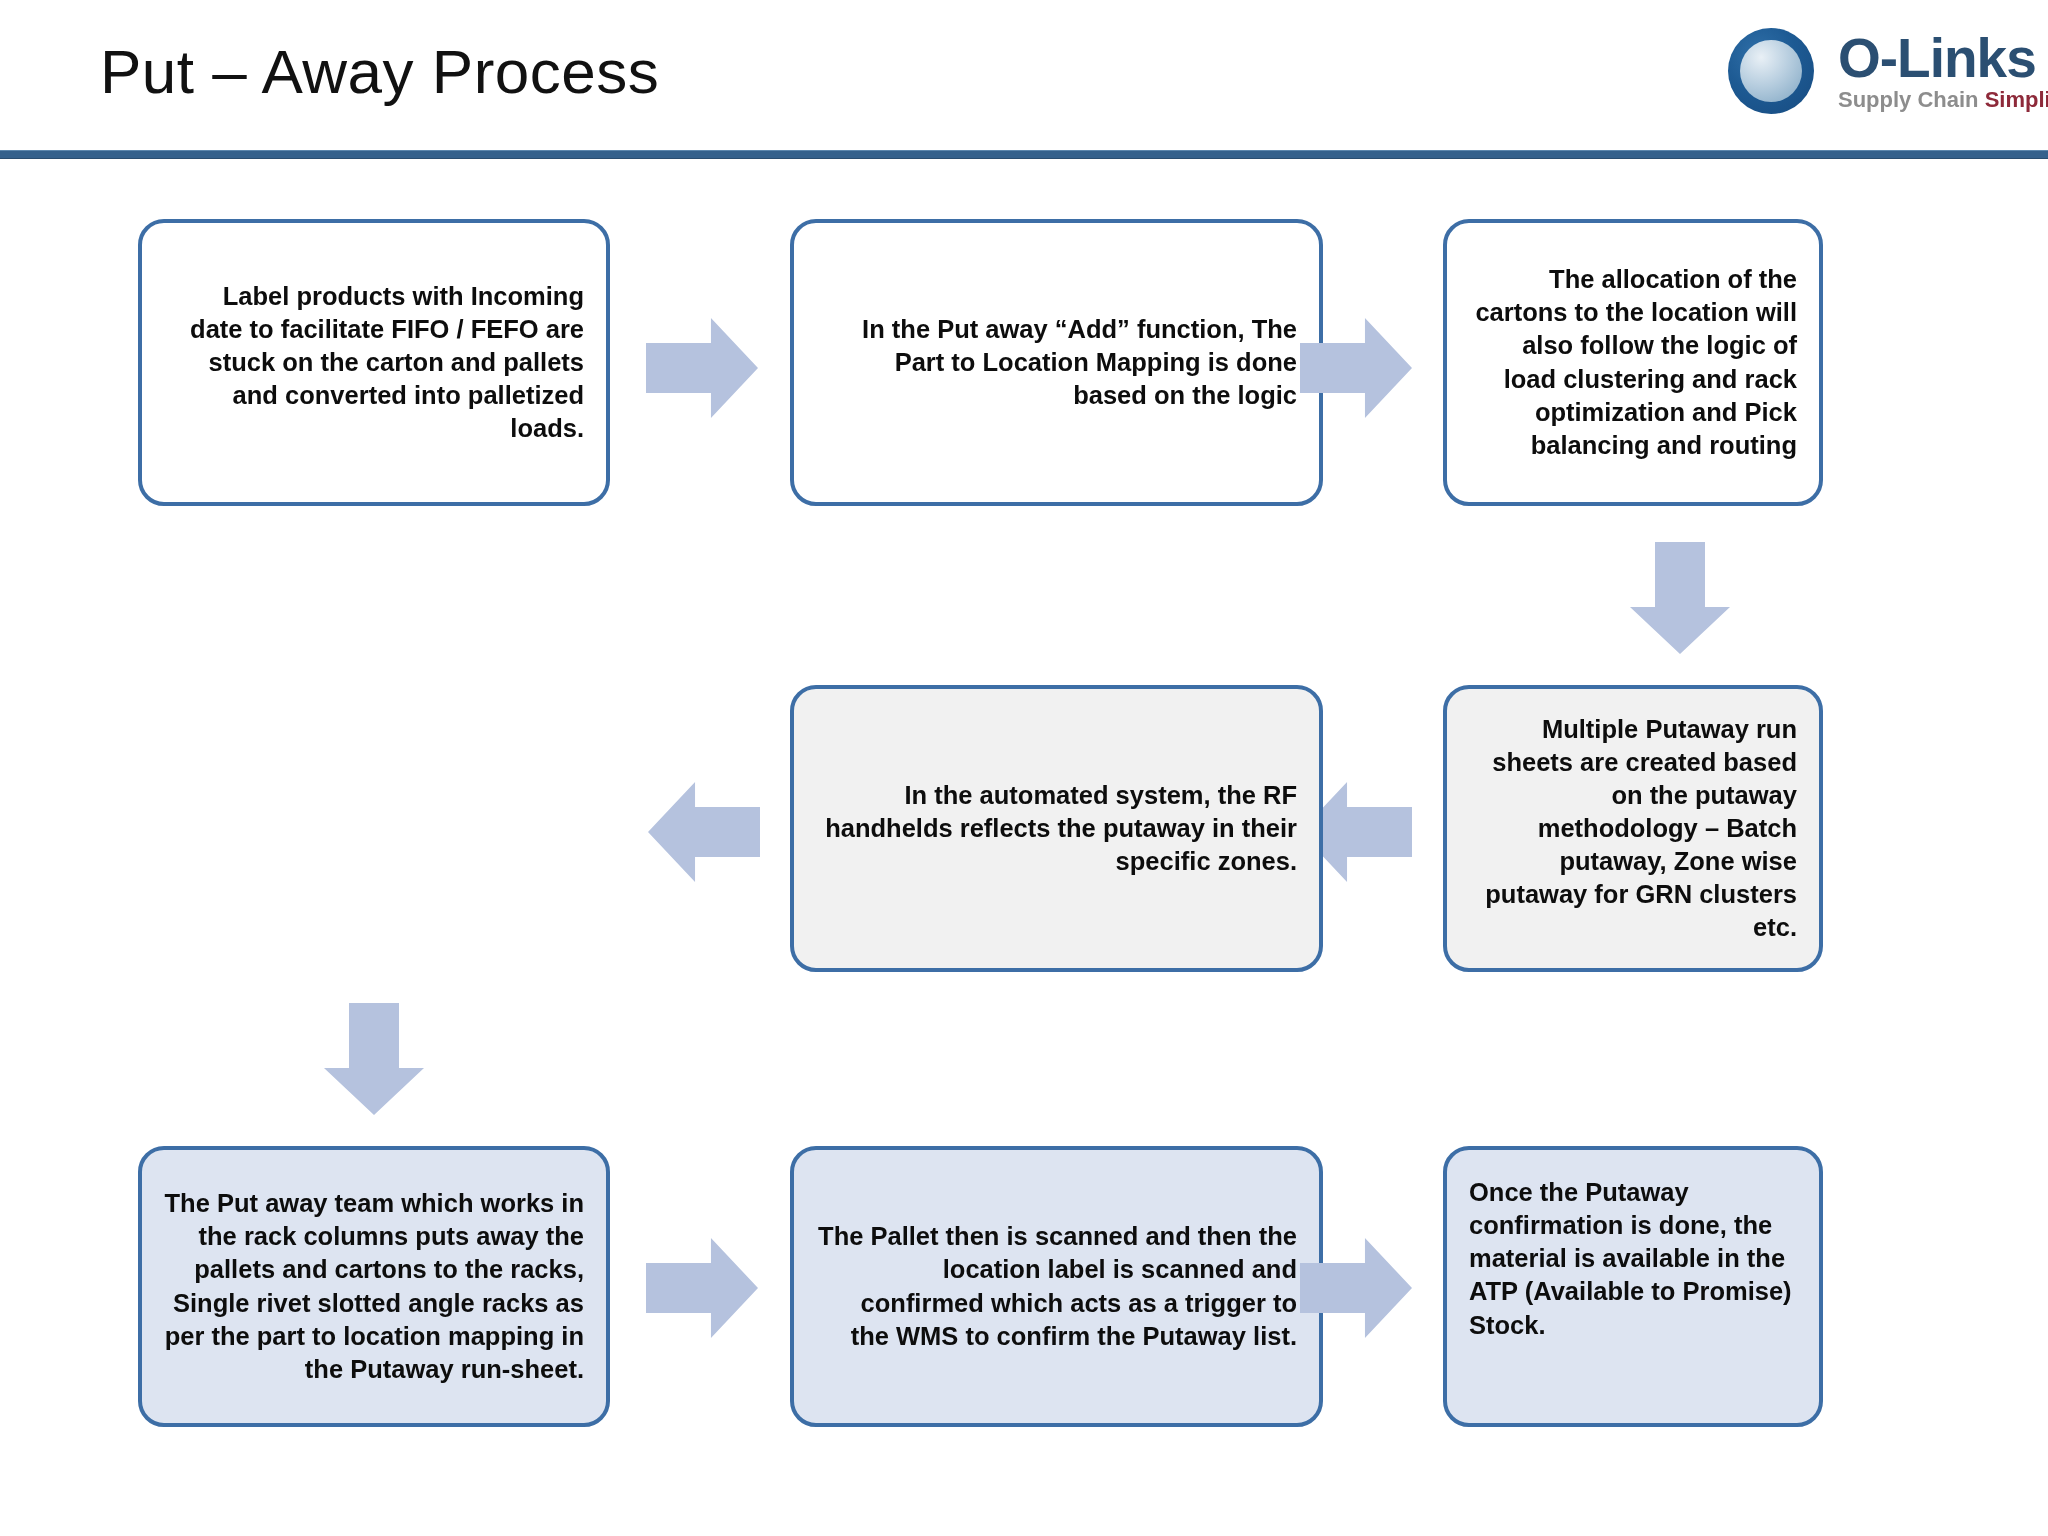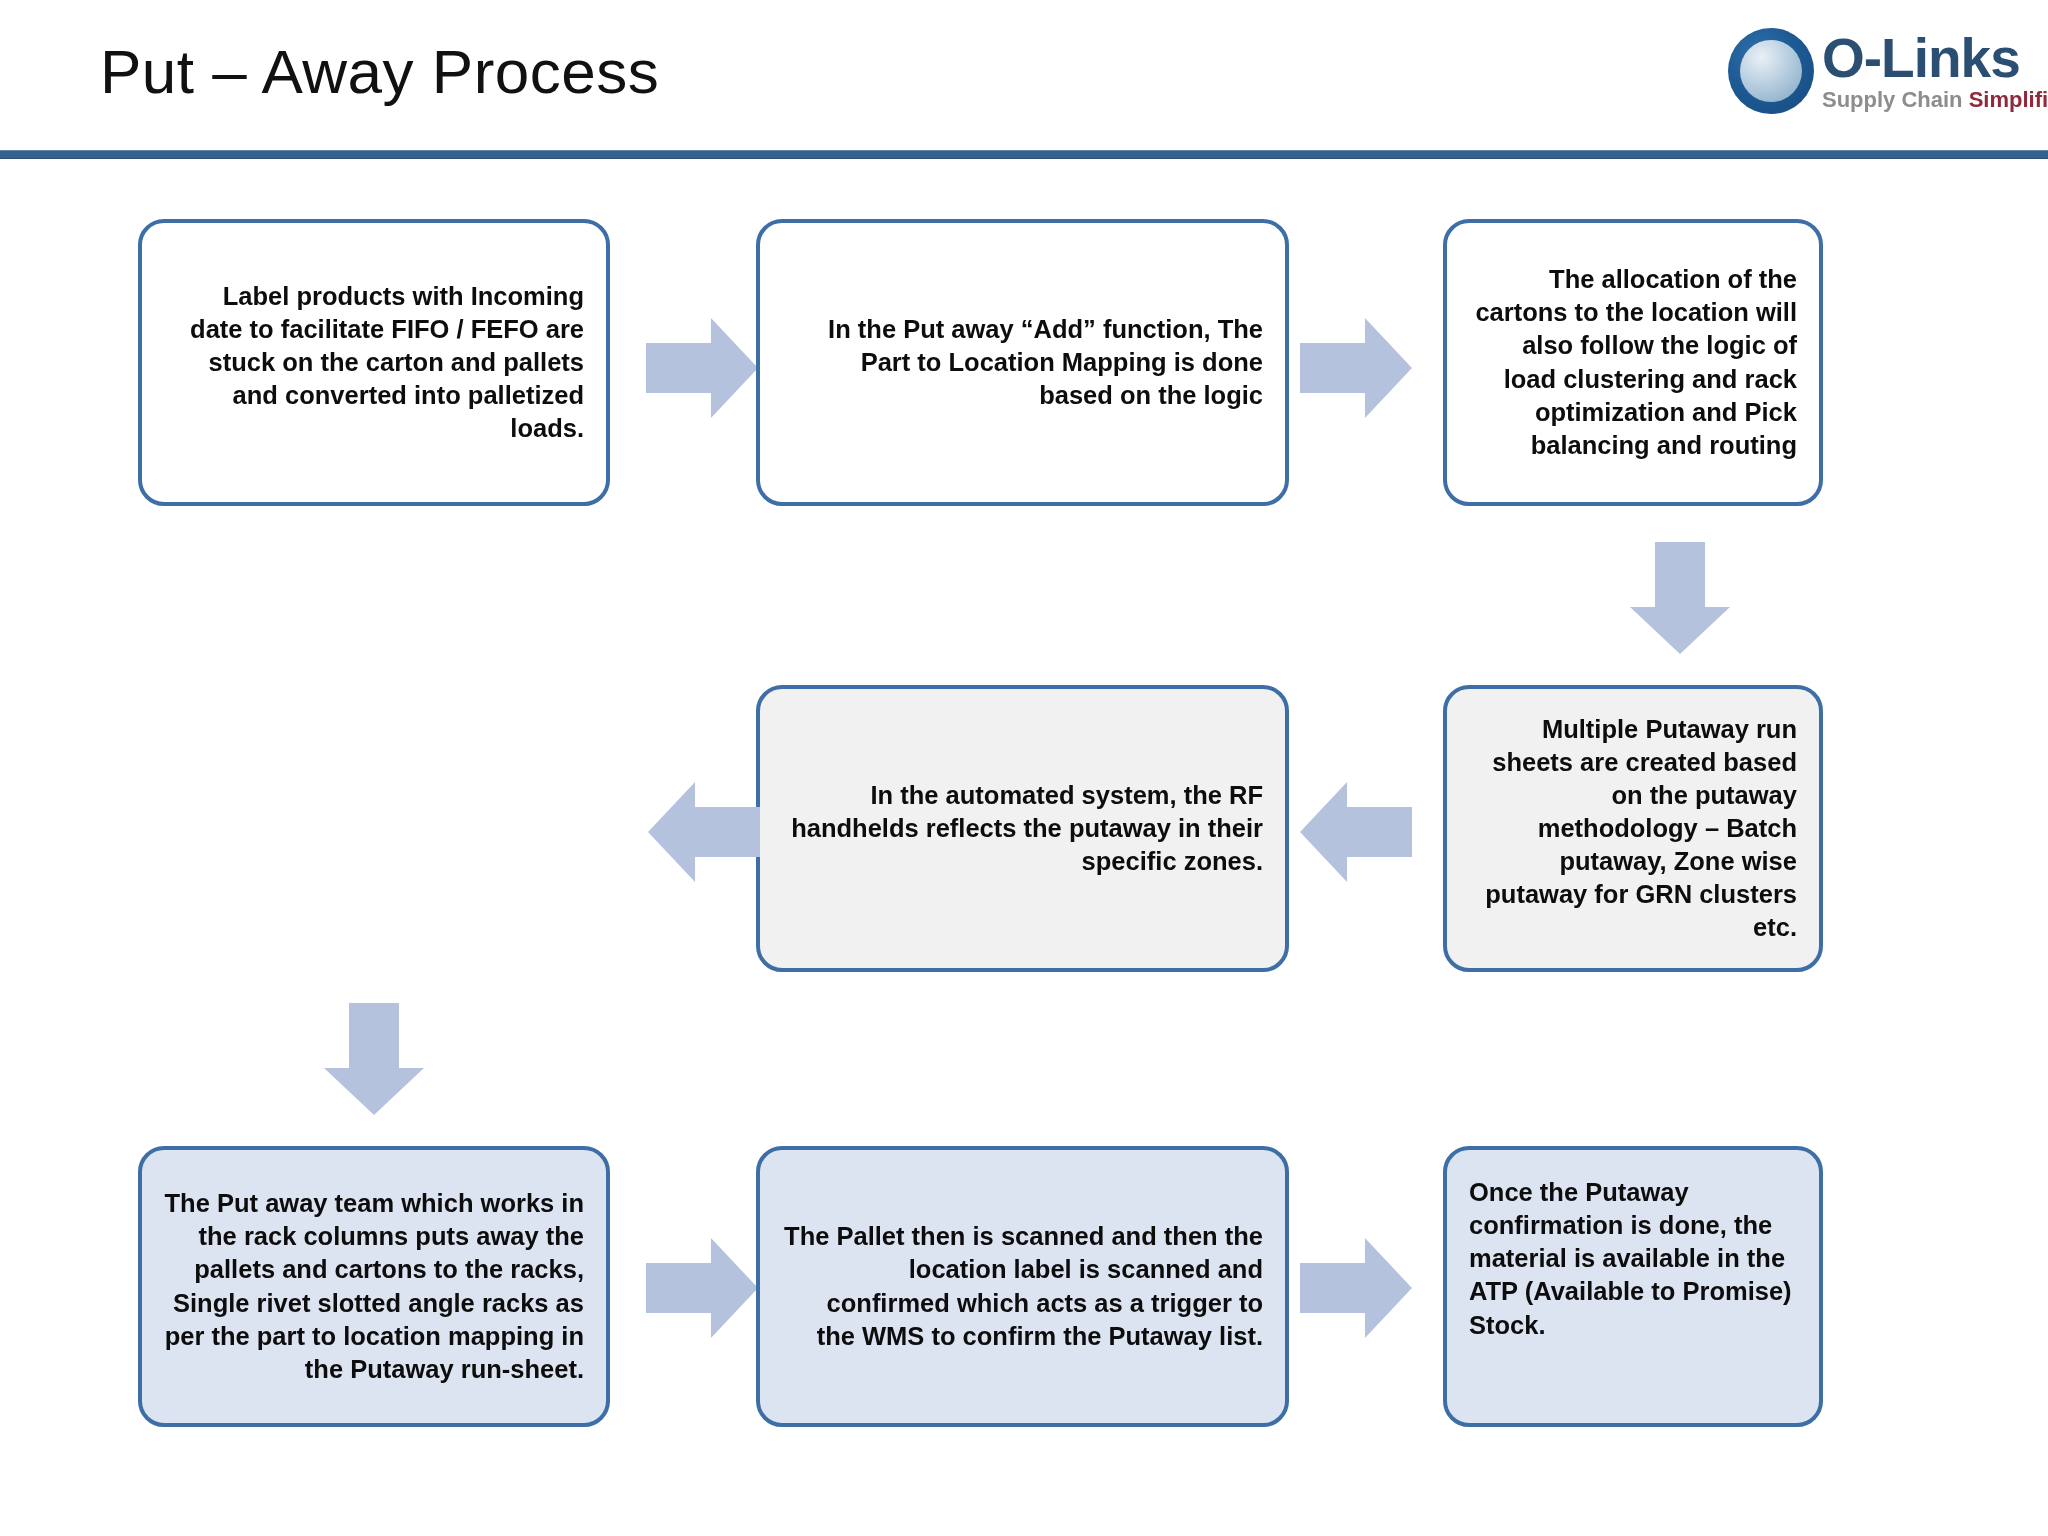--- a/index.html
+++ b/index.html
@@ -32,21 +32,21 @@
   }
 
   .logo {
     position: absolute;
     right: 20px;
     top: 18px;
     width: 300px;
     height: 105px;
     display: flex;
     align-items: center;
-    gap: 8px;
+    gap: 24px;
   }
   .logo-mark {
     width: 86px;
     height: 86px;
     border-radius: 50%;
     background: radial-gradient(circle at 35% 30%, #2f6fa8 0%, #1d5a93 45%, #174b80 100%);
     display: flex;
     align-items: center;
     justify-content: center;
     flex: 0 0 auto;
@@ -103,21 +103,21 @@
     width: 100%;
   }
   .box.fill-white  { background: #ffffff; }
   .box.fill-grey   { background: #f1f1f1; }
   .box.fill-blue   { background: #dde4f1; }
   .box.align-top   { align-items: flex-start; padding-top: 26px; }
   .box.align-top .box-text { text-align: left; }
 
   
   .col-1 { left: 138px;  width: 472px; }
-  .col-2 { left: 756px;  width: 533px; }
+  .col-2 { left: 790px;  width: 533px; }
   .col-3 { left: 1443px; width: 380px; }
   .row-1 { top: 219px; height: 287px; }
   .row-2 { top: 685px; height: 287px; }
   .row-3 { top: 1146px; height: 281px; }
 
   
   .arrow { position: absolute; background: #b5c2de; }
 
   .arrow-right {
     clip-path: polygon(0% 25%, 58% 25%, 58% 0%, 100% 50%, 58% 100%, 58% 75%, 0% 75%);

